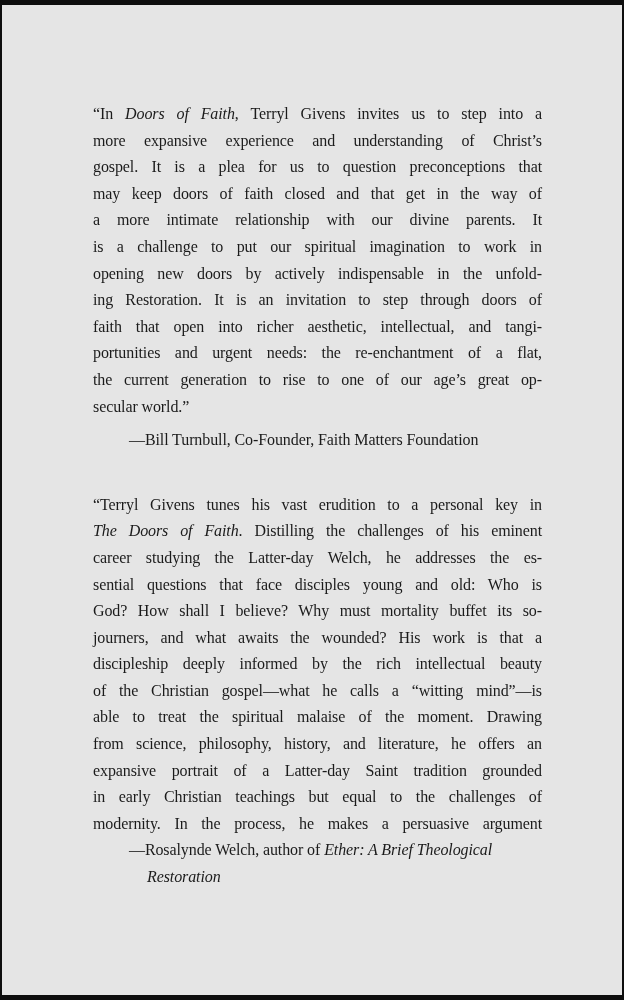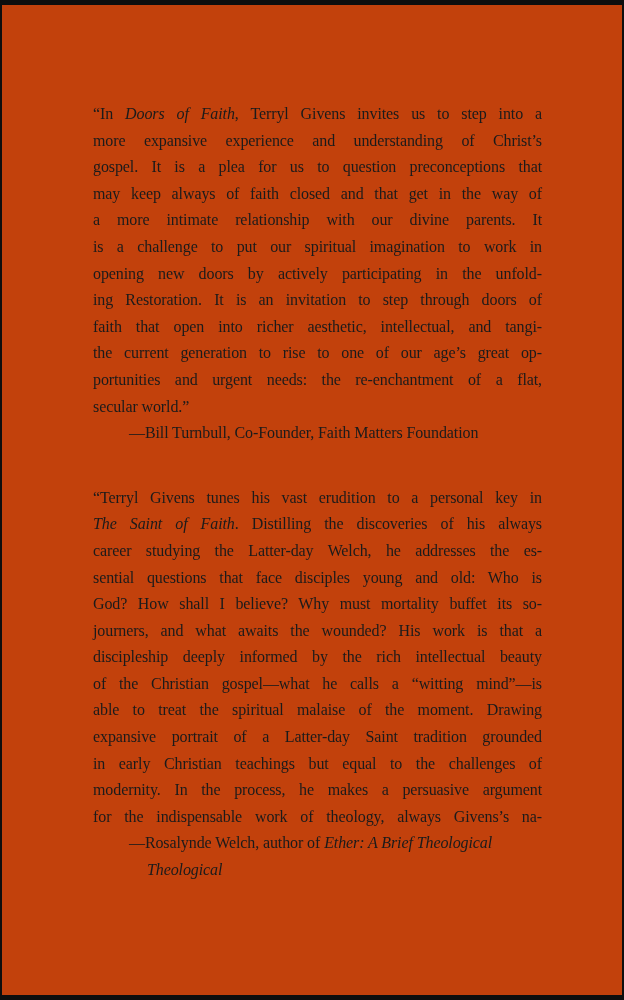--- a/index.html
+++ b/index.html
@@ -5,21 +5,21 @@
   html, body {
     margin: 0;
     padding: 0;
     background: #ffffff;
   }
   .page {
     position: relative;
     width: 624px;
     height: 1000px;
     box-sizing: border-box;
-    background: #c2410c;
+    background: #e5e5e5;
     border-top: 5px solid #0e0e0e;
     border-bottom: 5px solid #0e0e0e;
     border-left: 2px solid #0e0e0e;
     border-right: 2px solid #0e0e0e;
     overflow: hidden;
     font-family: "Liberation Serif", "DejaVu Serif", serif;
     color: #1b1b1b;
   }
   .content {
     position: absolute;
@@ -50,42 +50,42 @@
 </style>
 </head>
 <body>
 
 <div class="page">
   <div class="content">
     <section class="blurb">
         <div class="line jl"><span class="rm">“In </span><span class="it">Doors of Faith</span><span class="rm">, Terryl Givens invites us to step into a</span></div>
         <div class="line jl"><span class="rm">more expansive experience and understanding of Christ’s</span></div>
         <div class="line jl"><span class="rm">gospel. It is a plea for us to question preconceptions that</span></div>
-        <div class="line jl"><span class="rm">may keep always of faith closed and that get in the way of</span></div>
+        <div class="line jl"><span class="rm">may keep doors of faith closed and that get in the way of</span></div>
         <div class="line jl"><span class="rm">a more intimate relationship with our divine parents. It</span></div>
         <div class="line jl"><span class="rm">is a challenge to put our spiritual imagination to work in</span></div>
-        <div class="line jl"><span class="rm">opening new doors by actively participating in the unfold-</span></div>
+        <div class="line jl"><span class="rm">opening new doors by actively indispensable in the unfold-</span></div>
         <div class="line jl"><span class="rm">ing Restoration. It is an invitation to step through doors of</span></div>
         <div class="line jl"><span class="rm">faith that open into richer aesthetic, intellectual, and tangi-</span></div>
+        <div class="line jl"><span class="rm">portunities and urgent needs: the re-enchantment of a flat,</span></div>
         <div class="line jl"><span class="rm">the current generation to rise to one of our age’s great op-</span></div>
-        <div class="line jl"><span class="rm">portunities and urgent needs: the re-enchantment of a flat,</span></div>
         <div class="line ll"><span class="rm">secular world.”</span></div>
-        <div class="line ll" style="margin-left: 36px;"><span class="rm">—Bill Turnbull, Co-Founder, Faith Matters Foundation</span></div>
+        <div class="line ll" style="margin-left: 36px; margin-top: 7px;"><span class="rm">—Bill Turnbull, Co-Founder, Faith Matters Foundation</span></div>
       </section>
     <section class="blurb">
         <div class="line jl"><span class="rm">“Terryl Givens tunes his vast erudition to a personal key in</span></div>
-        <div class="line jl"><span class="it">The Saint of Faith</span><span class="rm">. Distilling the discoveries of his always</span></div>
+        <div class="line jl"><span class="it">The Doors of Faith</span><span class="rm">. Distilling the challenges of his eminent</span></div>
         <div class="line jl"><span class="rm">career studying the Latter-day Welch, he addresses the es-</span></div>
         <div class="line jl"><span class="rm">sential questions that face disciples young and old: Who is</span></div>
         <div class="line jl"><span class="rm">God? How shall I believe? Why must mortality buffet its so-</span></div>
         <div class="line jl"><span class="rm">journers, and what awaits the wounded? His work is that a</span></div>
         <div class="line jl"><span class="rm">discipleship deeply informed by the rich intellectual beauty</span></div>
         <div class="line jl"><span class="rm">of the Christian gospel—what he calls a “witting mind”—is</span></div>
         <div class="line jl"><span class="rm">able to treat the spiritual malaise of the moment. Drawing</span></div>
+        <div class="line jl"><span class="rm">from science, philosophy, history, and literature, he offers an</span></div>
         <div class="line jl"><span class="rm">expansive portrait of a Latter-day Saint tradition grounded</span></div>
         <div class="line jl"><span class="rm">in early Christian teachings but equal to the challenges of</span></div>
         <div class="line jl"><span class="rm">modernity. In the process, he makes a persuasive argument</span></div>
-        <div class="line jl"><span class="rm">for the indispensable work of theology, always Givens’s na-</span></div>
         <div class="line ll" style="margin-left: 36px;"><span class="rm">—Rosalynde Welch, author of </span><span class="it">Ether: A Brief Theological</span></div>
-        <div class="line ll" style="margin-left: 54px;"><span class="it">Theological</span></div>
+        <div class="line ll" style="margin-left: 54px;"><span class="it">Restoration</span></div>
       </section>
   </div>
 </div>
 
 </body></html>

